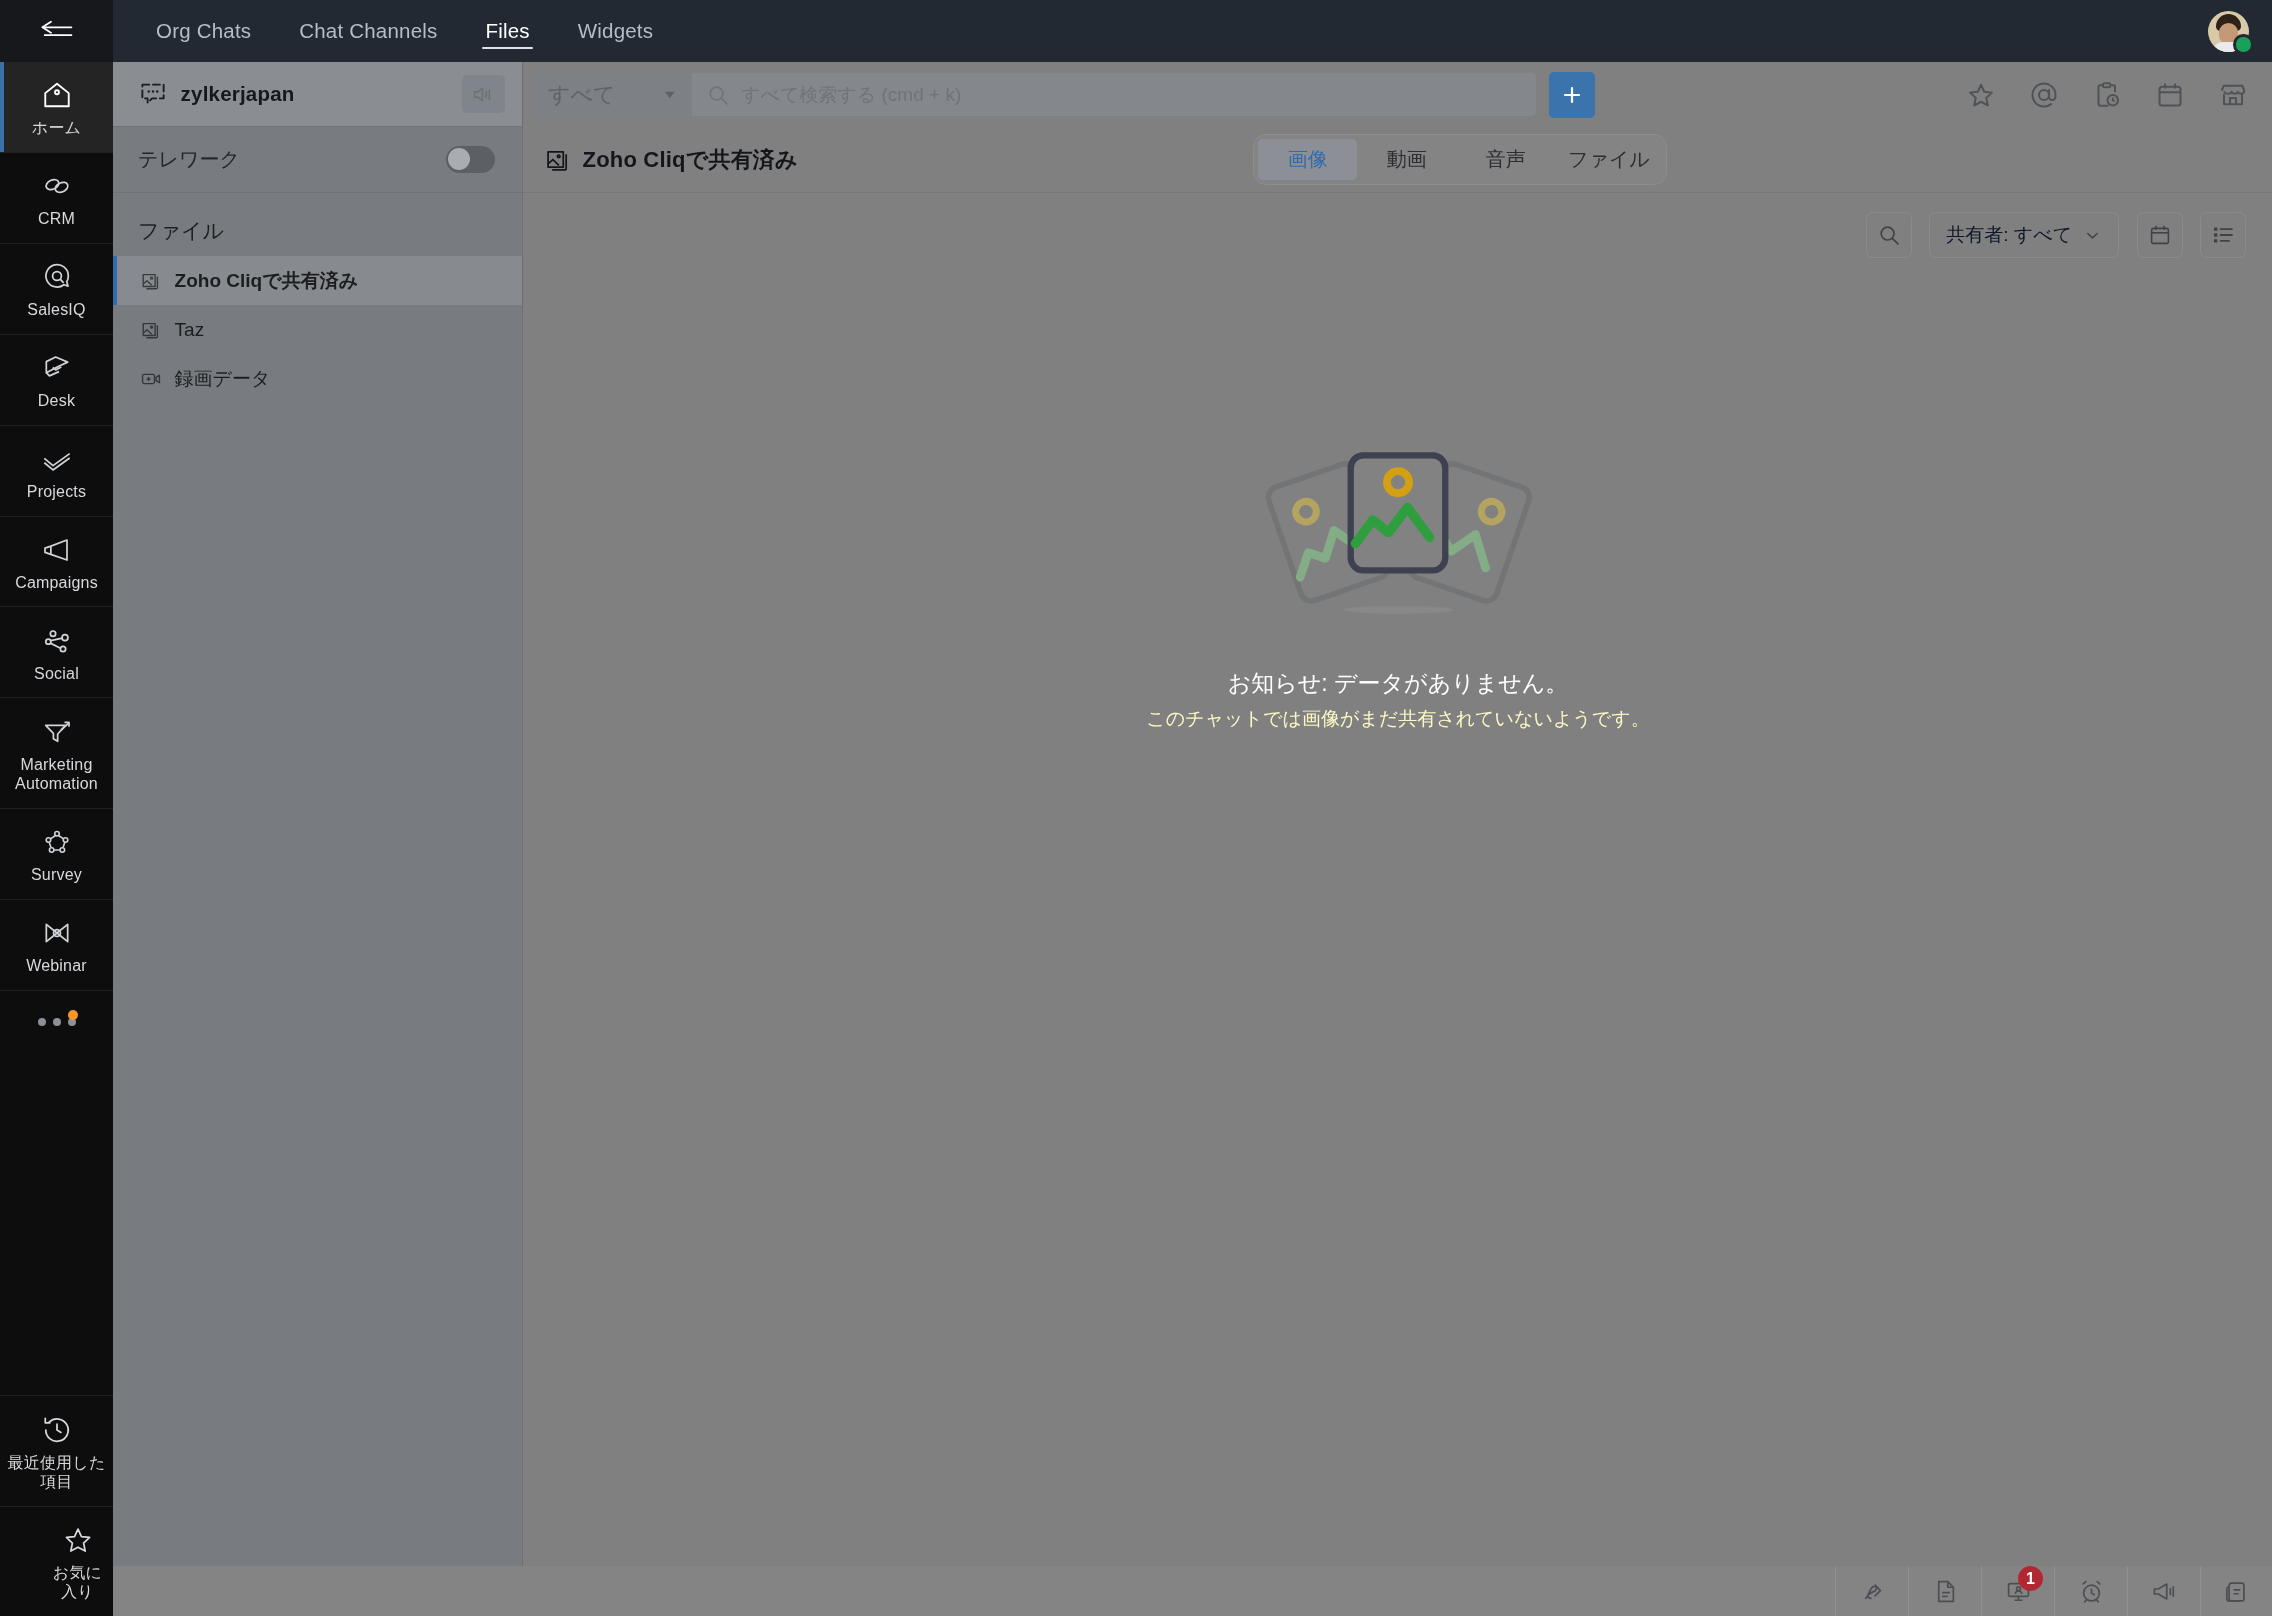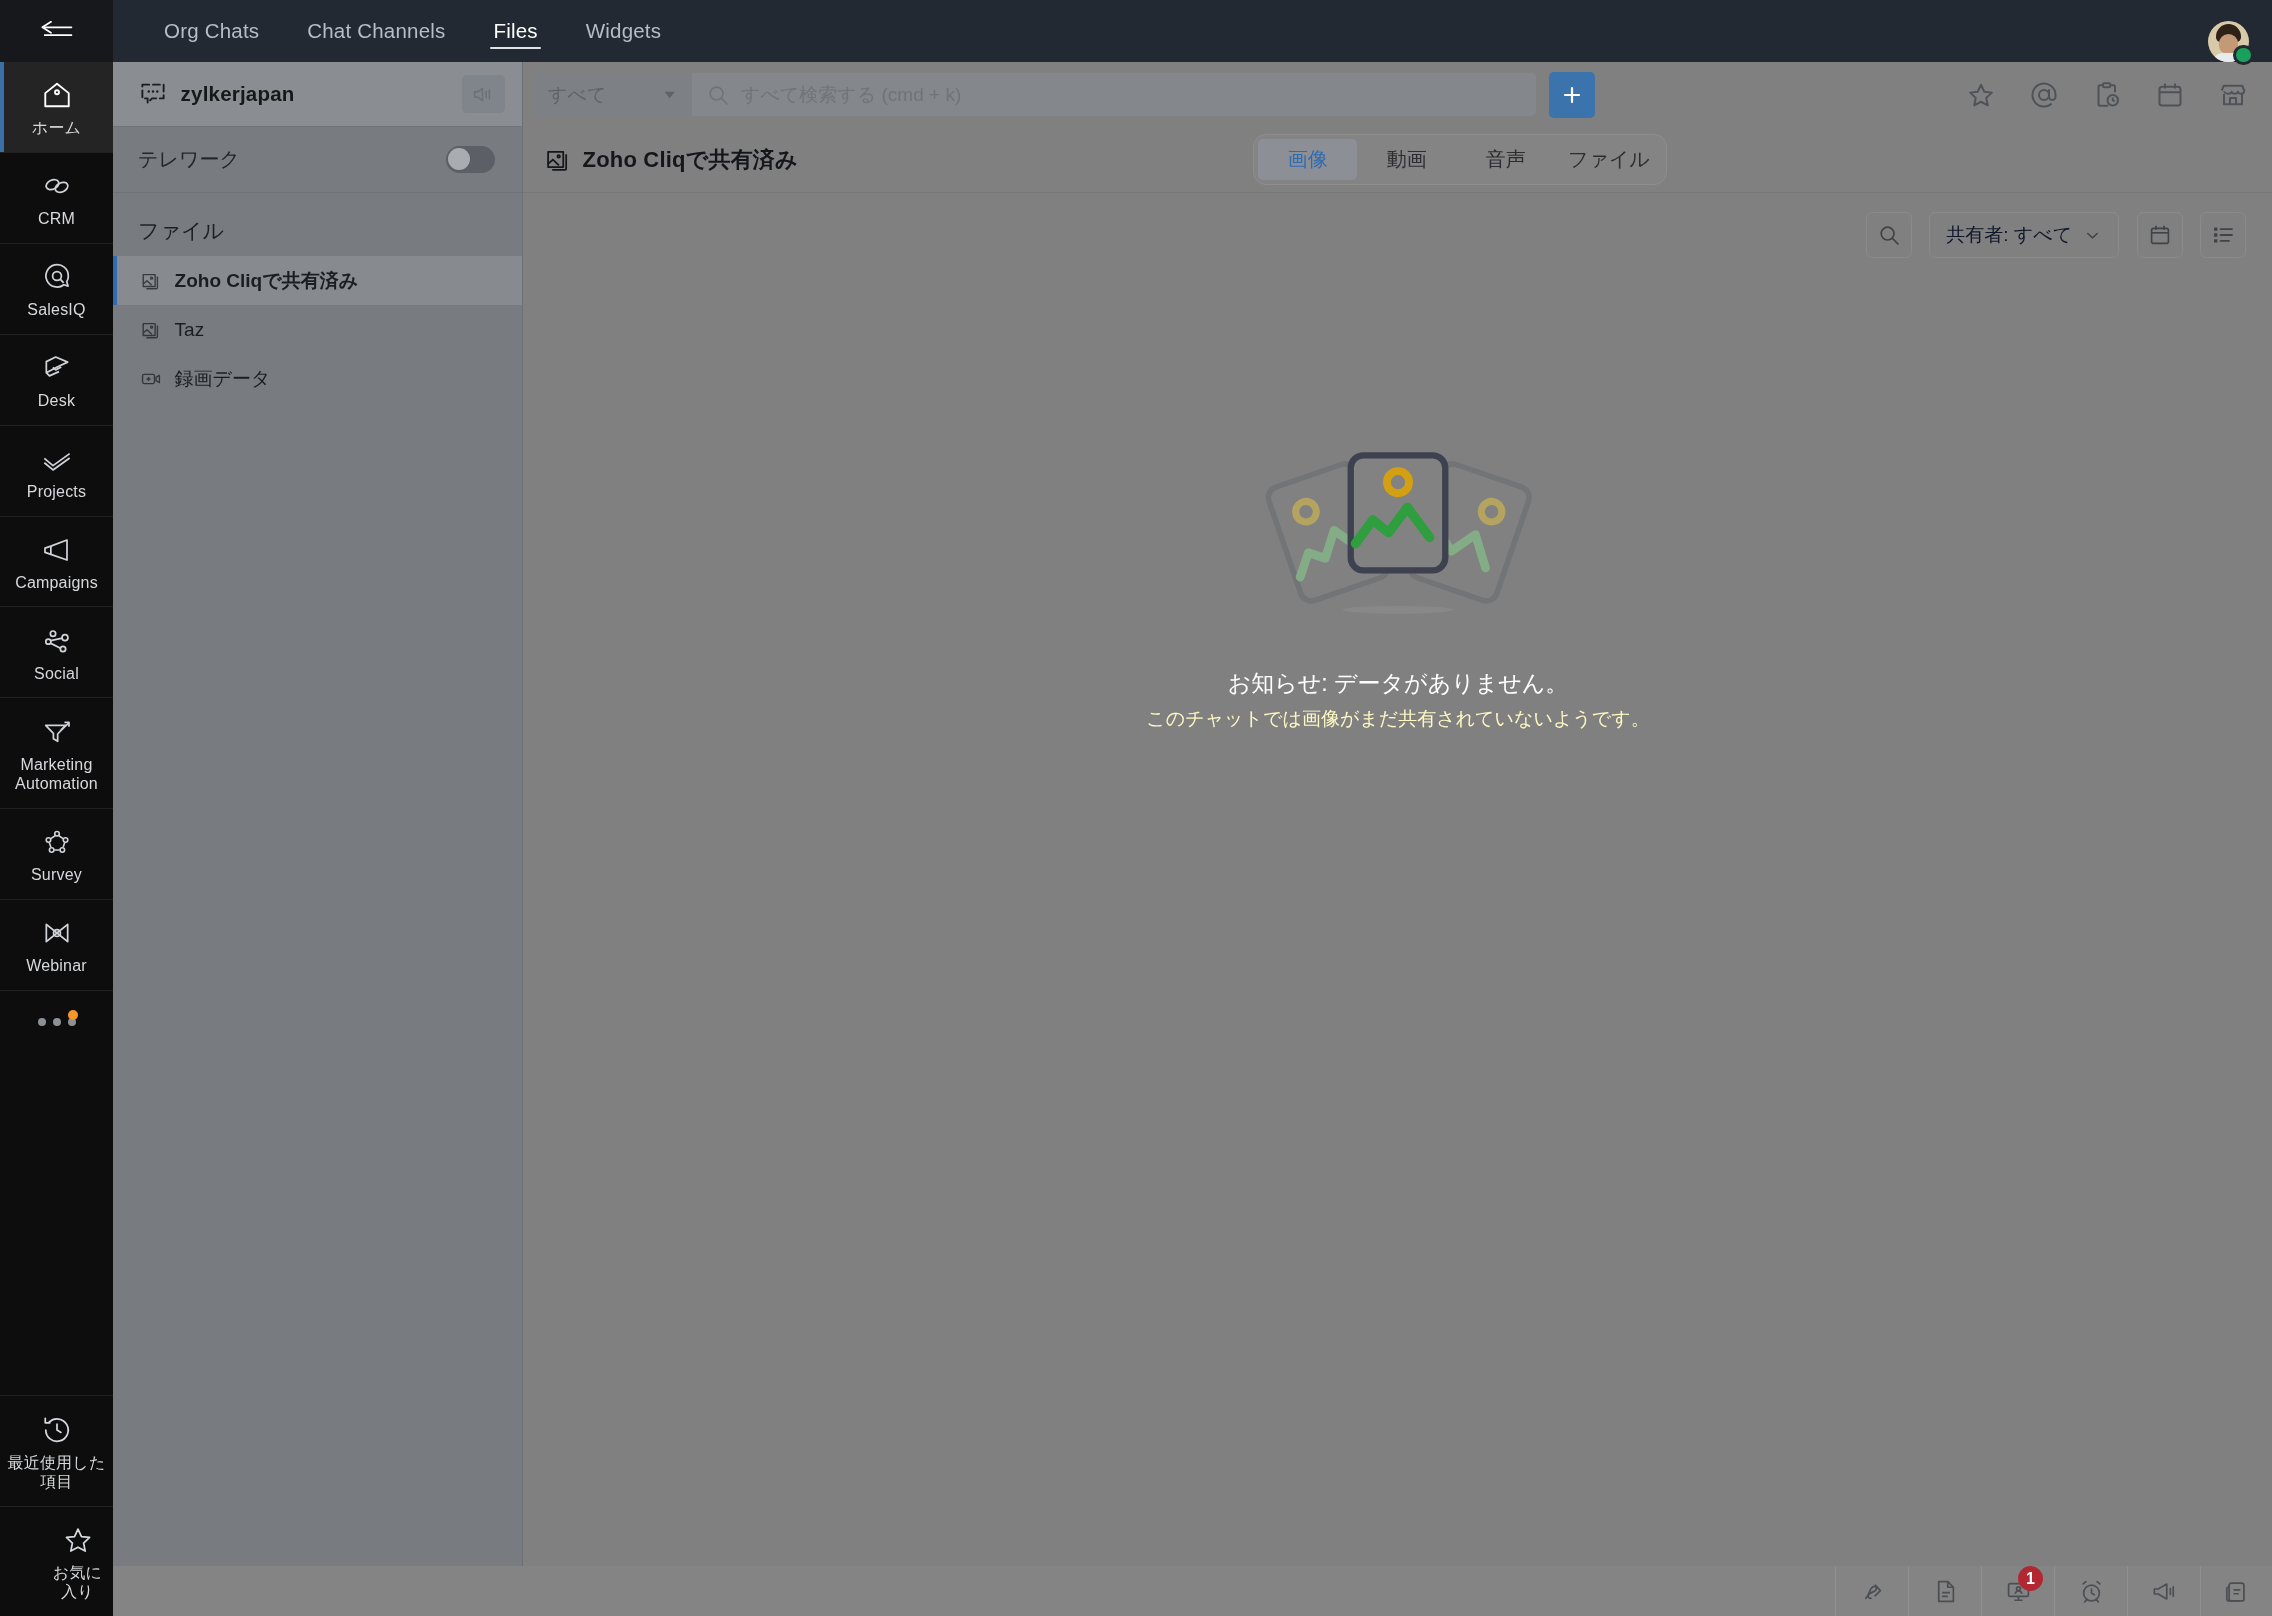--- a/index.html
+++ b/index.html
@@ -53,23 +53,23 @@
   .dots i { width: 8px; height: 8px; border-radius: 50%; background: #8d9096; display: block; }
   .more-dot {
     position: absolute; width: 10.3px; height: 10.3px; border-radius: 50%;
     background: #f5962a; right: 35px; top: 19px;
   }
   .rail-spacer { flex: 1 1 auto; border-bottom: 0.8px solid #202020; }
   .rail-bottom { display: flex; flex-direction: column; }
 
   
   .topnav {
-    position: absolute; left: 113px; top: 0; right: 0; height: 62px;
+    position: absolute; left: 105px; top: 0; right: 0; height: 62px;
     background: #222932;
-    display: flex; align-items: flex-end; z-index: 30;
+    display: flex; align-items: center; z-index: 30;
   }
   .topnav-tabs { display: flex; align-items: center; height: 62px; padding-left: 27px; gap: 0; }
   .topnav-tab {
     position: relative; height: 62px; display: flex; align-items: center;
     padding: 0 24px; color: #b7bdc6; font-size: 20.5px; cursor: pointer;
     letter-spacing: 0.2px;
   }
   .topnav-tab.active { color: #ffffff; }
   .topnav-tab.active::after {
     content: ""; position: absolute; left: 20.5px; right: 20.5px; bottom: 12.6px;
@@ -151,21 +151,21 @@
   .search-bar {
     height: 65px; display: flex; align-items: center; padding: 0 20.5px 0 11px;
     gap: 0;
   }
   .search-combo {
     display: flex; align-items: center; height: 43px; border-radius: 4.7px; overflow: hidden;
     background: #84888c; flex: 1 1 auto; max-width: 1002px;
   }
   .search-scope {
     width: 158px; height: 43px; display: flex; align-items: center; padding: 0 14px;
-    background: #7d8186; color: #5f6367; font-size: 19px; cursor: pointer;
+    background: #7d8186; color: #5f6367; font-size: 22px; cursor: pointer;
   }
   .search-scope .caret { margin-left: auto; }
   .search-input-wrap {
     flex: 1 1 auto; height: 43px; display: flex; align-items: center; gap: 11px; padding: 0 14px;
     cursor: text;
   }
   .search-input-wrap .ph { color: #70747a; font-size: 19px; }
   .plus-btn {
     margin-left: 12.6px; width: 46px; height: 46px; border-radius: 4.7px;
     background: #3b74ac; display: flex; align-items: center; justify-content: center;

